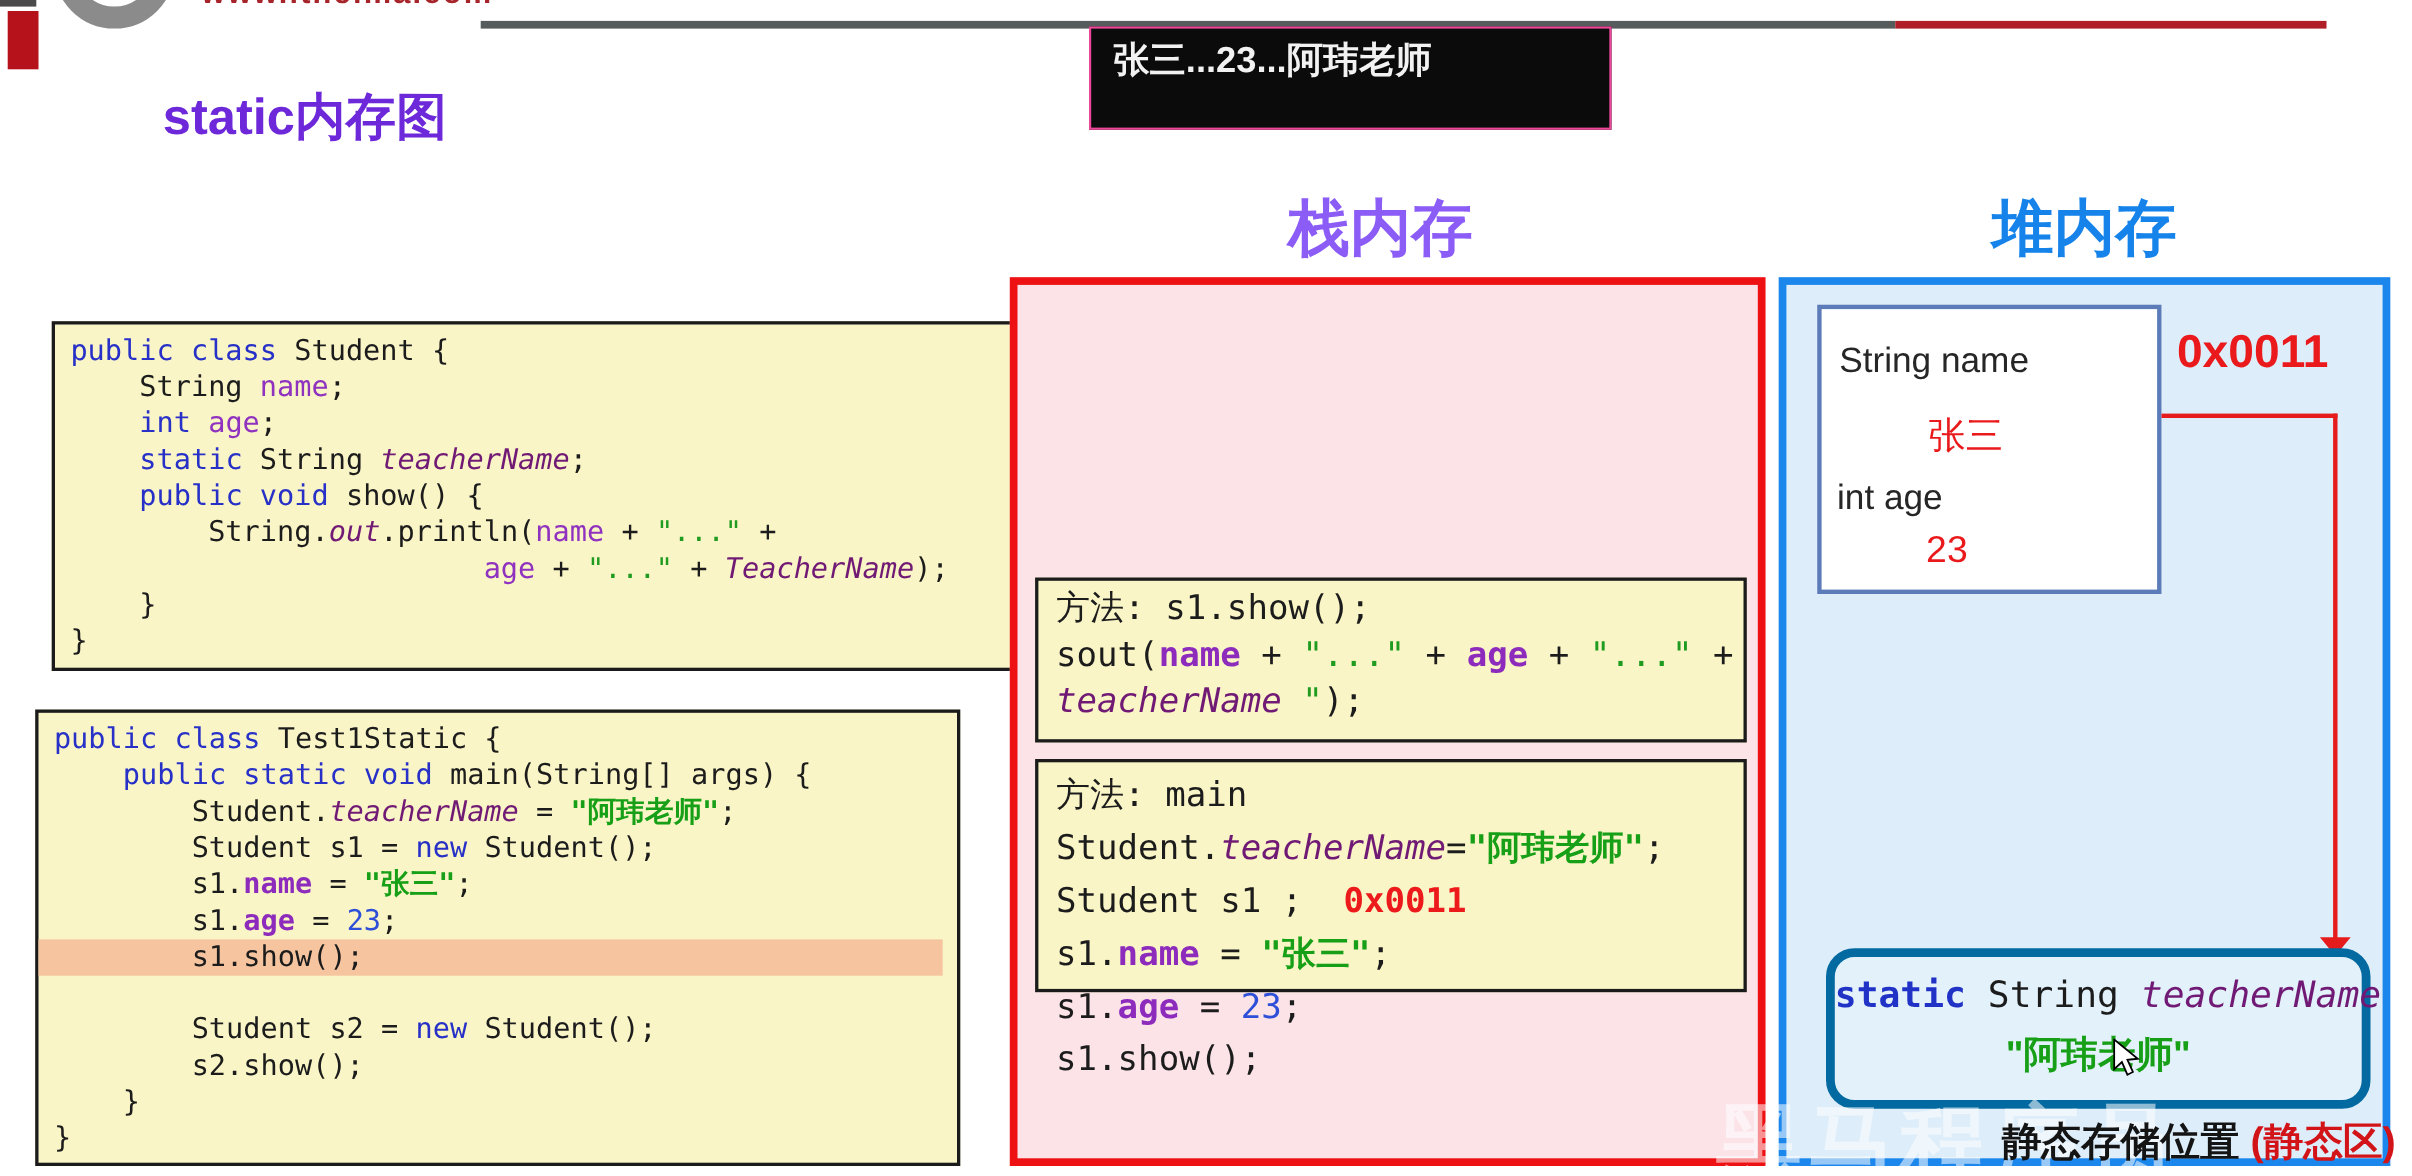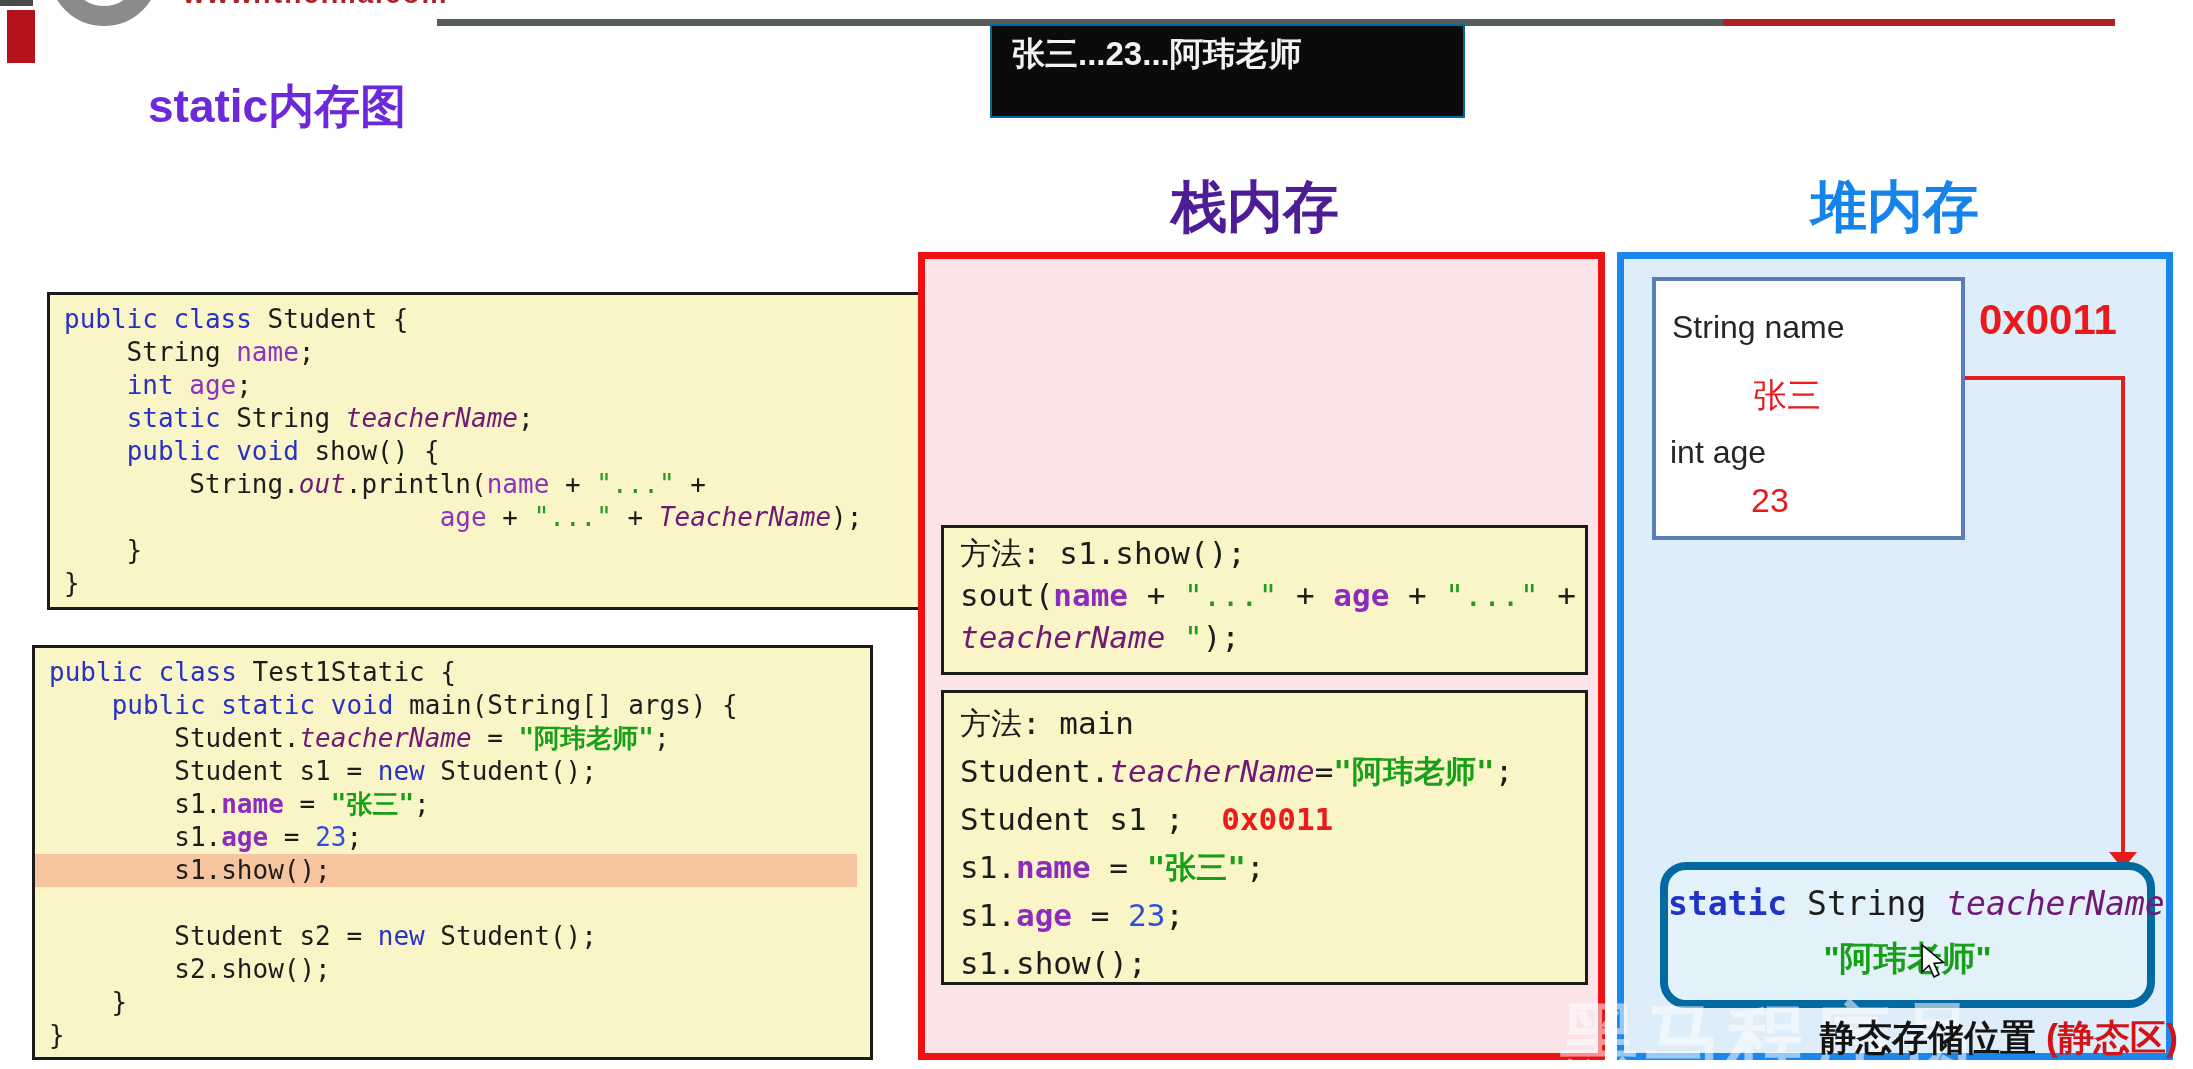--- a/index.html
+++ b/index.html
@@ -13,36 +13,36 @@
   #header-clip{left:0;top:0;width:760px;height:60px;overflow:hidden;}
   #logo-ring{position:absolute;left:49px;top:-84px;width:110px;height:110px;border:20px solid #8b8b8b;
              border-radius:50%;background:#fff;box-sizing:border-box;}
   #site-text{position:absolute;left:183px;top:-22px;font-size:28px;font-weight:bold;color:#a8242b;letter-spacing:2px;}
   #top-line-gray{left:437px;top:19px;width:1286px;height:7px;background:#565b5c;}
   #top-line-red{left:1723px;top:19px;width:392px;height:7px;background:#b01f28;}
 
   #page-title{left:148px;top:76px;font-size:46px;font-weight:bold;color:#6d28d9;}
 
   
-  #output-box{left:990px;top:24px;width:475px;height:94px;background:#0b0b0b;border:2px solid #0369a1;box-sizing:border-box;}
+  #output-box{left:990px;top:24px;width:475px;height:94px;background:#0b0b0b;border:2px solid #ec4899;box-sizing:border-box;}
   #output-text{position:absolute;left:20px;top:6px;font-size:33px;font-weight:bold;color:#f2f2f2;}
 
   
   .codebox{background:#faf5c6;border:3px solid #1b1b1b;box-sizing:border-box;
            font-family:"DejaVu Sans Mono", monospace;}
   #code1{left:47px;top:292px;width:1006px;height:318px;padding:8px 0 0 14px;font-size:26px;line-height:33px;}
   #code2{left:32px;top:645px;width:841px;height:415px;padding:8px 13px 0 14px;font-size:26px;line-height:33px;}
   .code-line{white-space:pre;}
   #code2 .code-line.hl{background:#f6c5a0;margin-left:-14px;padding-left:14px;margin-right:0;}
 
   
-  #stack-title{left:1090px;top:170px;width:330px;text-align:center;font-size:56px;font-weight:bold;color:#4c1d95;}
+  #stack-title{left:1090px;top:170px;width:330px;text-align:center;font-size:56px;font-weight:bold;color:#8b5cf6;}
   #stack-box{left:918px;top:252px;width:687px;height:808px;background:#fbe3e8;border:7px solid #ee1113;box-sizing:border-box;}
   #frame1{left:941px;top:525px;width:647px;height:150px;padding:4px 0 0 16px;font-size:31px;line-height:42px;}
-  #frame2{left:941px;top:690px;width:647px;height:295px;padding:6px 0 0 16px;font-size:31px;line-height:48px;}
+  #frame2{left:941px;top:690px;width:647px;height:212px;padding:6px 0 0 16px;font-size:31px;line-height:48px;}
 
   
   #heap-title{left:1730px;top:170px;width:330px;text-align:center;font-size:56px;font-weight:bold;color:#1583ea;}
   #heap-box{left:1617px;top:252px;width:556px;height:808px;background:#ddedf9;border:7px solid #1b87ec;box-sizing:border-box;}
   #obj-box{left:1652px;top:277px;width:313px;height:263px;background:#ffffff;border:4px solid #5b7cb8;box-sizing:border-box;}
   .objfield{position:absolute;font-size:32px;color:#262626;}
   .objvalue{position:absolute;font-size:34px;color:#ea1a1c;}
   #obj-field1{left:16px;top:28px;}
   #obj-value1{left:97px;top:92px;}
   #obj-field2{left:14px;top:153px;}

